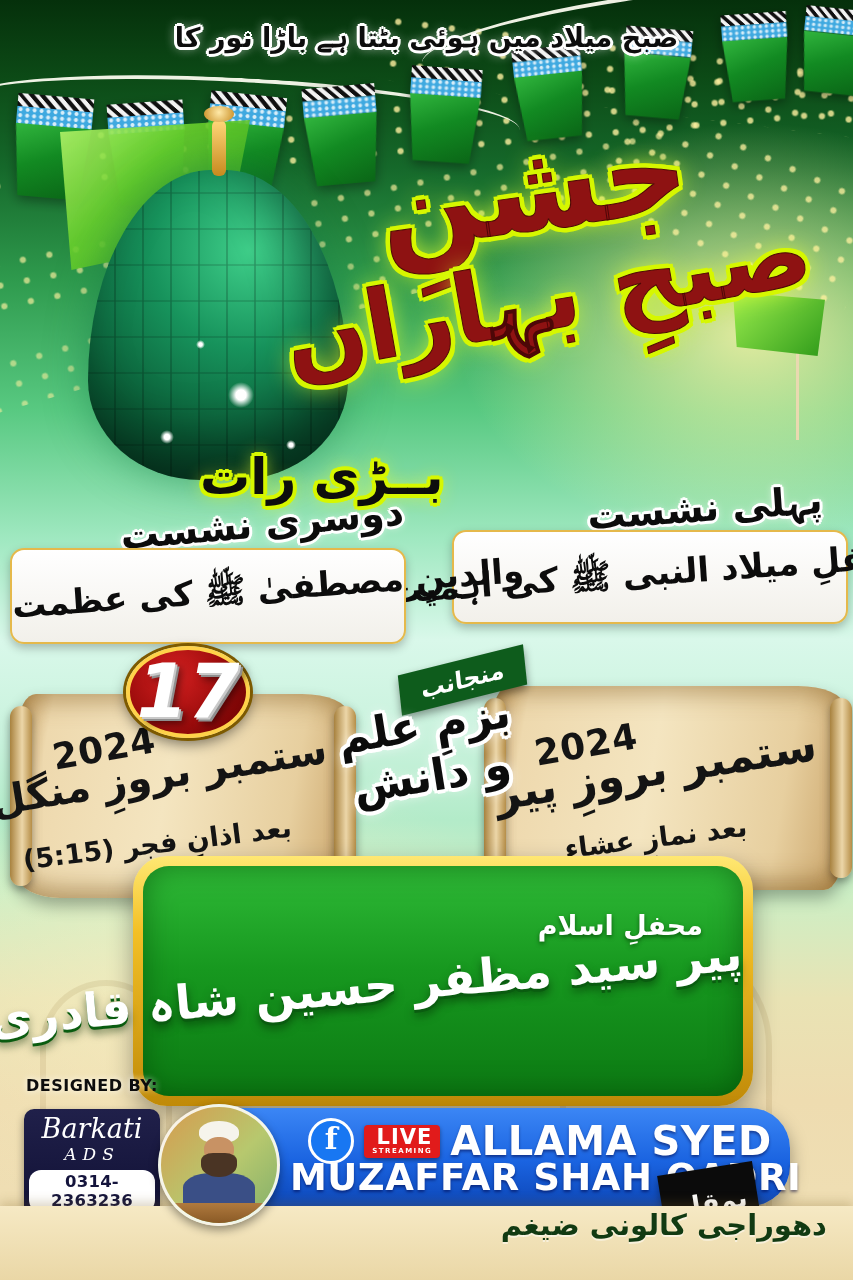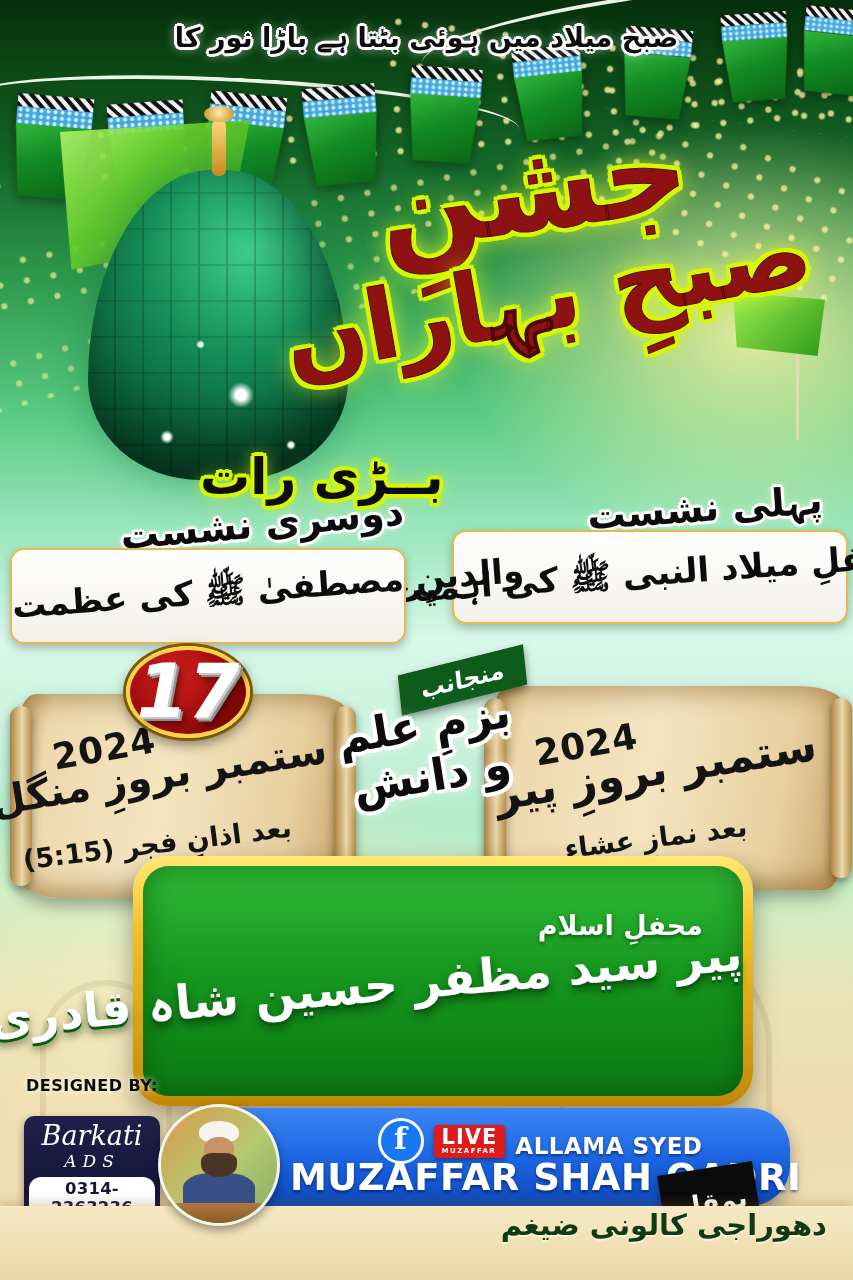--- a/index.html
+++ b/index.html
@@ -108,40 +108,40 @@
   .honorific{position:absolute;right:40px;top:44px;color:#fff;font-weight:bold;font-size:27px;
     text-shadow:0 2px 4px rgba(0,60,0,.7);}
   .speaker-name{position:absolute;left:0;right:0;top:86px;text-align:center;color:#fff;
     font-weight:800;font-size:47px;transform:rotate(-5deg);white-space:nowrap;
     text-shadow:0 3px 0 #0a5c10,0 6px 10px rgba(0,40,0,.6);}
 
   
   .designer{position:absolute;left:24px;top:1076px;width:136px;text-align:center;}
   .designer .head{color:#0d0d0d;font-weight:800;font-size:16px;letter-spacing:.5px;
     text-shadow:0 0 6px rgba(255,255,255,.9);}
-  .designer .box{margin-top:21px;background:linear-gradient(180deg,#20204a,#101034);
+  .designer .box{margin-top:14px;background:linear-gradient(180deg,#20204a,#101034);
     border-radius:10px;padding:6px 5px 7px;box-shadow:0 4px 8px rgba(0,0,0,.4);}
   .designer .brand{color:#fff;font-family:"DejaVu Serif",serif;font-style:italic;font-size:27px;line-height:1;}
   .designer .sub{color:#fff;font-family:"DejaVu Serif",serif;font-style:italic;font-size:17px;letter-spacing:6px;margin-top:2px;text-align:center;}
   .designer .phone{margin-top:6px;background:#fff;border-radius:12px;padding:2px 4px;
     color:#14143c;font-weight:800;font-size:16.5px;letter-spacing:.2px;}
   .designer .ghost{margin-top:4px;color:#14143c;opacity:.28;font-weight:800;font-size:15px;transform:scaleY(-1);}
 
   
   .livebar{position:absolute;left:186px;top:1108px;width:604px;height:98px;
     background:linear-gradient(180deg,#3b86f5 0%,#1a63e0 55%,#0d47b8 100%);
     border-radius:40px;box-shadow:0 8px 18px rgba(0,0,0,.35);}
   .livebar .row1{position:absolute;left:120px;right:16px;top:10px;display:flex;align-items:center;justify-content:center;gap:10px;}
   .fb-circle{width:40px;height:40px;border-radius:50%;background:#1877f2;border:3px solid #fff;
     color:#fff;font-family:"DejaVu Serif",serif;font-weight:bold;font-size:30px;line-height:36px;text-align:center;flex:0 0 auto;}
-  .live-badge{background:#e11b1b;border-radius:4px;padding:2px 8px 3px;text-align:left;flex:0 0 auto;box-shadow:0 2px 4px rgba(0,0,0,.4);}
+  .live-badge{background:#e11b1b;border-radius:4px;padding:2px 8px 3px;text-align:right;flex:0 0 auto;box-shadow:0 2px 4px rgba(0,0,0,.4);}
   .live-badge .lv{color:#fff;font-weight:800;font-size:21px;line-height:1;letter-spacing:1px;}
   .live-badge .st{color:#fff;font-weight:bold;font-size:7px;line-height:1;letter-spacing:1.5px;}
-  .lname1{color:#fff;font-weight:800;font-size:23px;letter-spacing:.5px;white-space:nowrap;
-    text-shadow:0 2px 3px rgba(0,0,60,.5);margin-top:9px;}
+  .lname1{color:#fff;font-weight:800;font-size:40px;letter-spacing:.5px;white-space:nowrap;
+    text-shadow:0 2px 3px rgba(0,0,60,.5);}
   .lname2{position:absolute;left:104px;right:10px;top:48px;text-align:center;color:#fff;font-weight:800;
     font-size:37px;letter-spacing:.5px;white-space:nowrap;text-shadow:0 2px 3px rgba(0,0,60,.5);}
 
   
   .avatar{position:absolute;left:158px;top:1104px;width:116px;height:116px;border-radius:50%;
     background:linear-gradient(135deg,#d79a4e 0%,#b7c86e 55%,#7fae6a 100%);
     border:3px solid rgba(255,255,255,.85);overflow:hidden;box-shadow:0 4px 10px rgba(0,0,0,.4);z-index:5;}
   .av-turban{position:absolute;left:38px;top:14px;width:40px;height:22px;background:#f6f4ec;border-radius:50% 50% 40% 40%;}
   .av-face{position:absolute;left:43px;top:30px;width:30px;height:26px;background:#c89264;border-radius:46%;}
   .av-beard{position:absolute;left:40px;top:46px;width:36px;height:24px;background:#4a3424;border-radius:40% 40% 60% 60%;}
@@ -291,21 +291,21 @@
       <div class="phone">0314-2363236</div>
     </div>
     <div class="ghost">0314-2363236</div>
   </div>
 
   <div class="livebar">
     <div class="row1">
       <div class="fb-circle">f</div>
       <div class="live-badge">
         <div class="lv">LIVE</div>
-        <div class="st">MUZAFFAR</div>
+        <div class="st">STREAMING</div>
       </div>
       <div class="lname1">ALLAMA SYED</div>
     </div>
     <div class="lname2">MUZAFFAR SHAH QADRI</div>
   </div>
 
   <div class="avatar">
     <div class="av-body"></div>
     <div class="av-turban"></div>
     <div class="av-face"></div>

